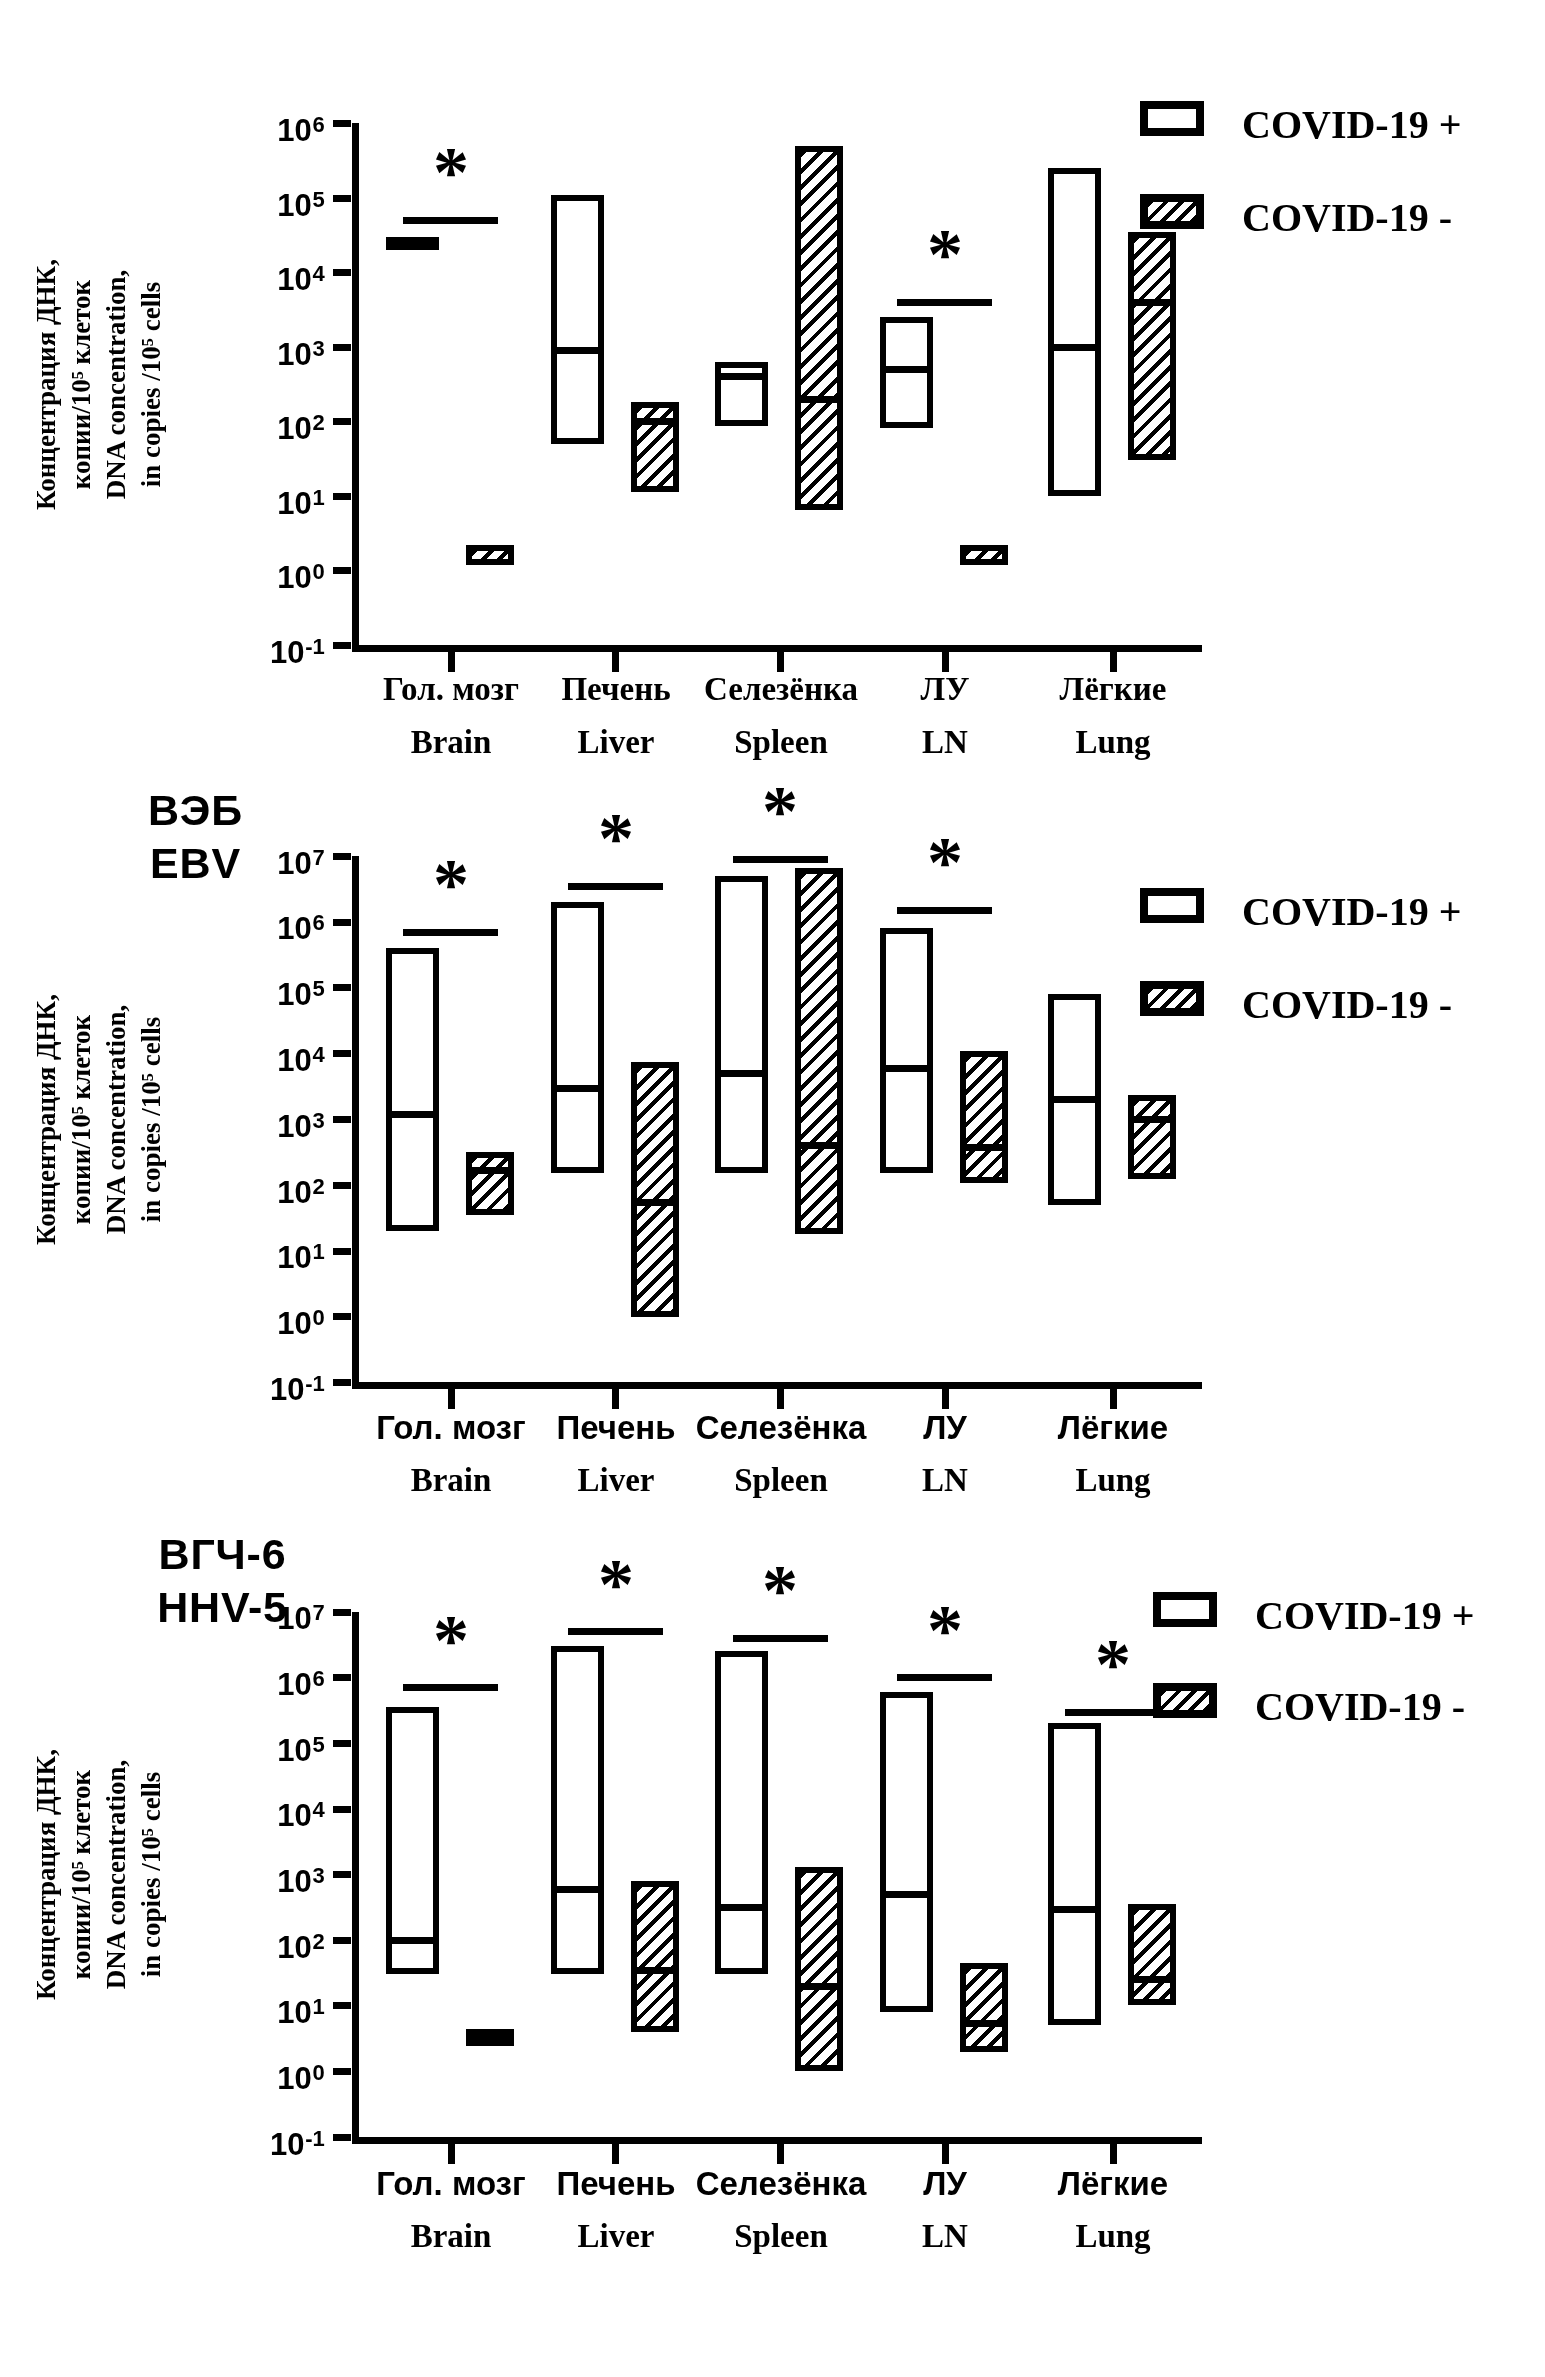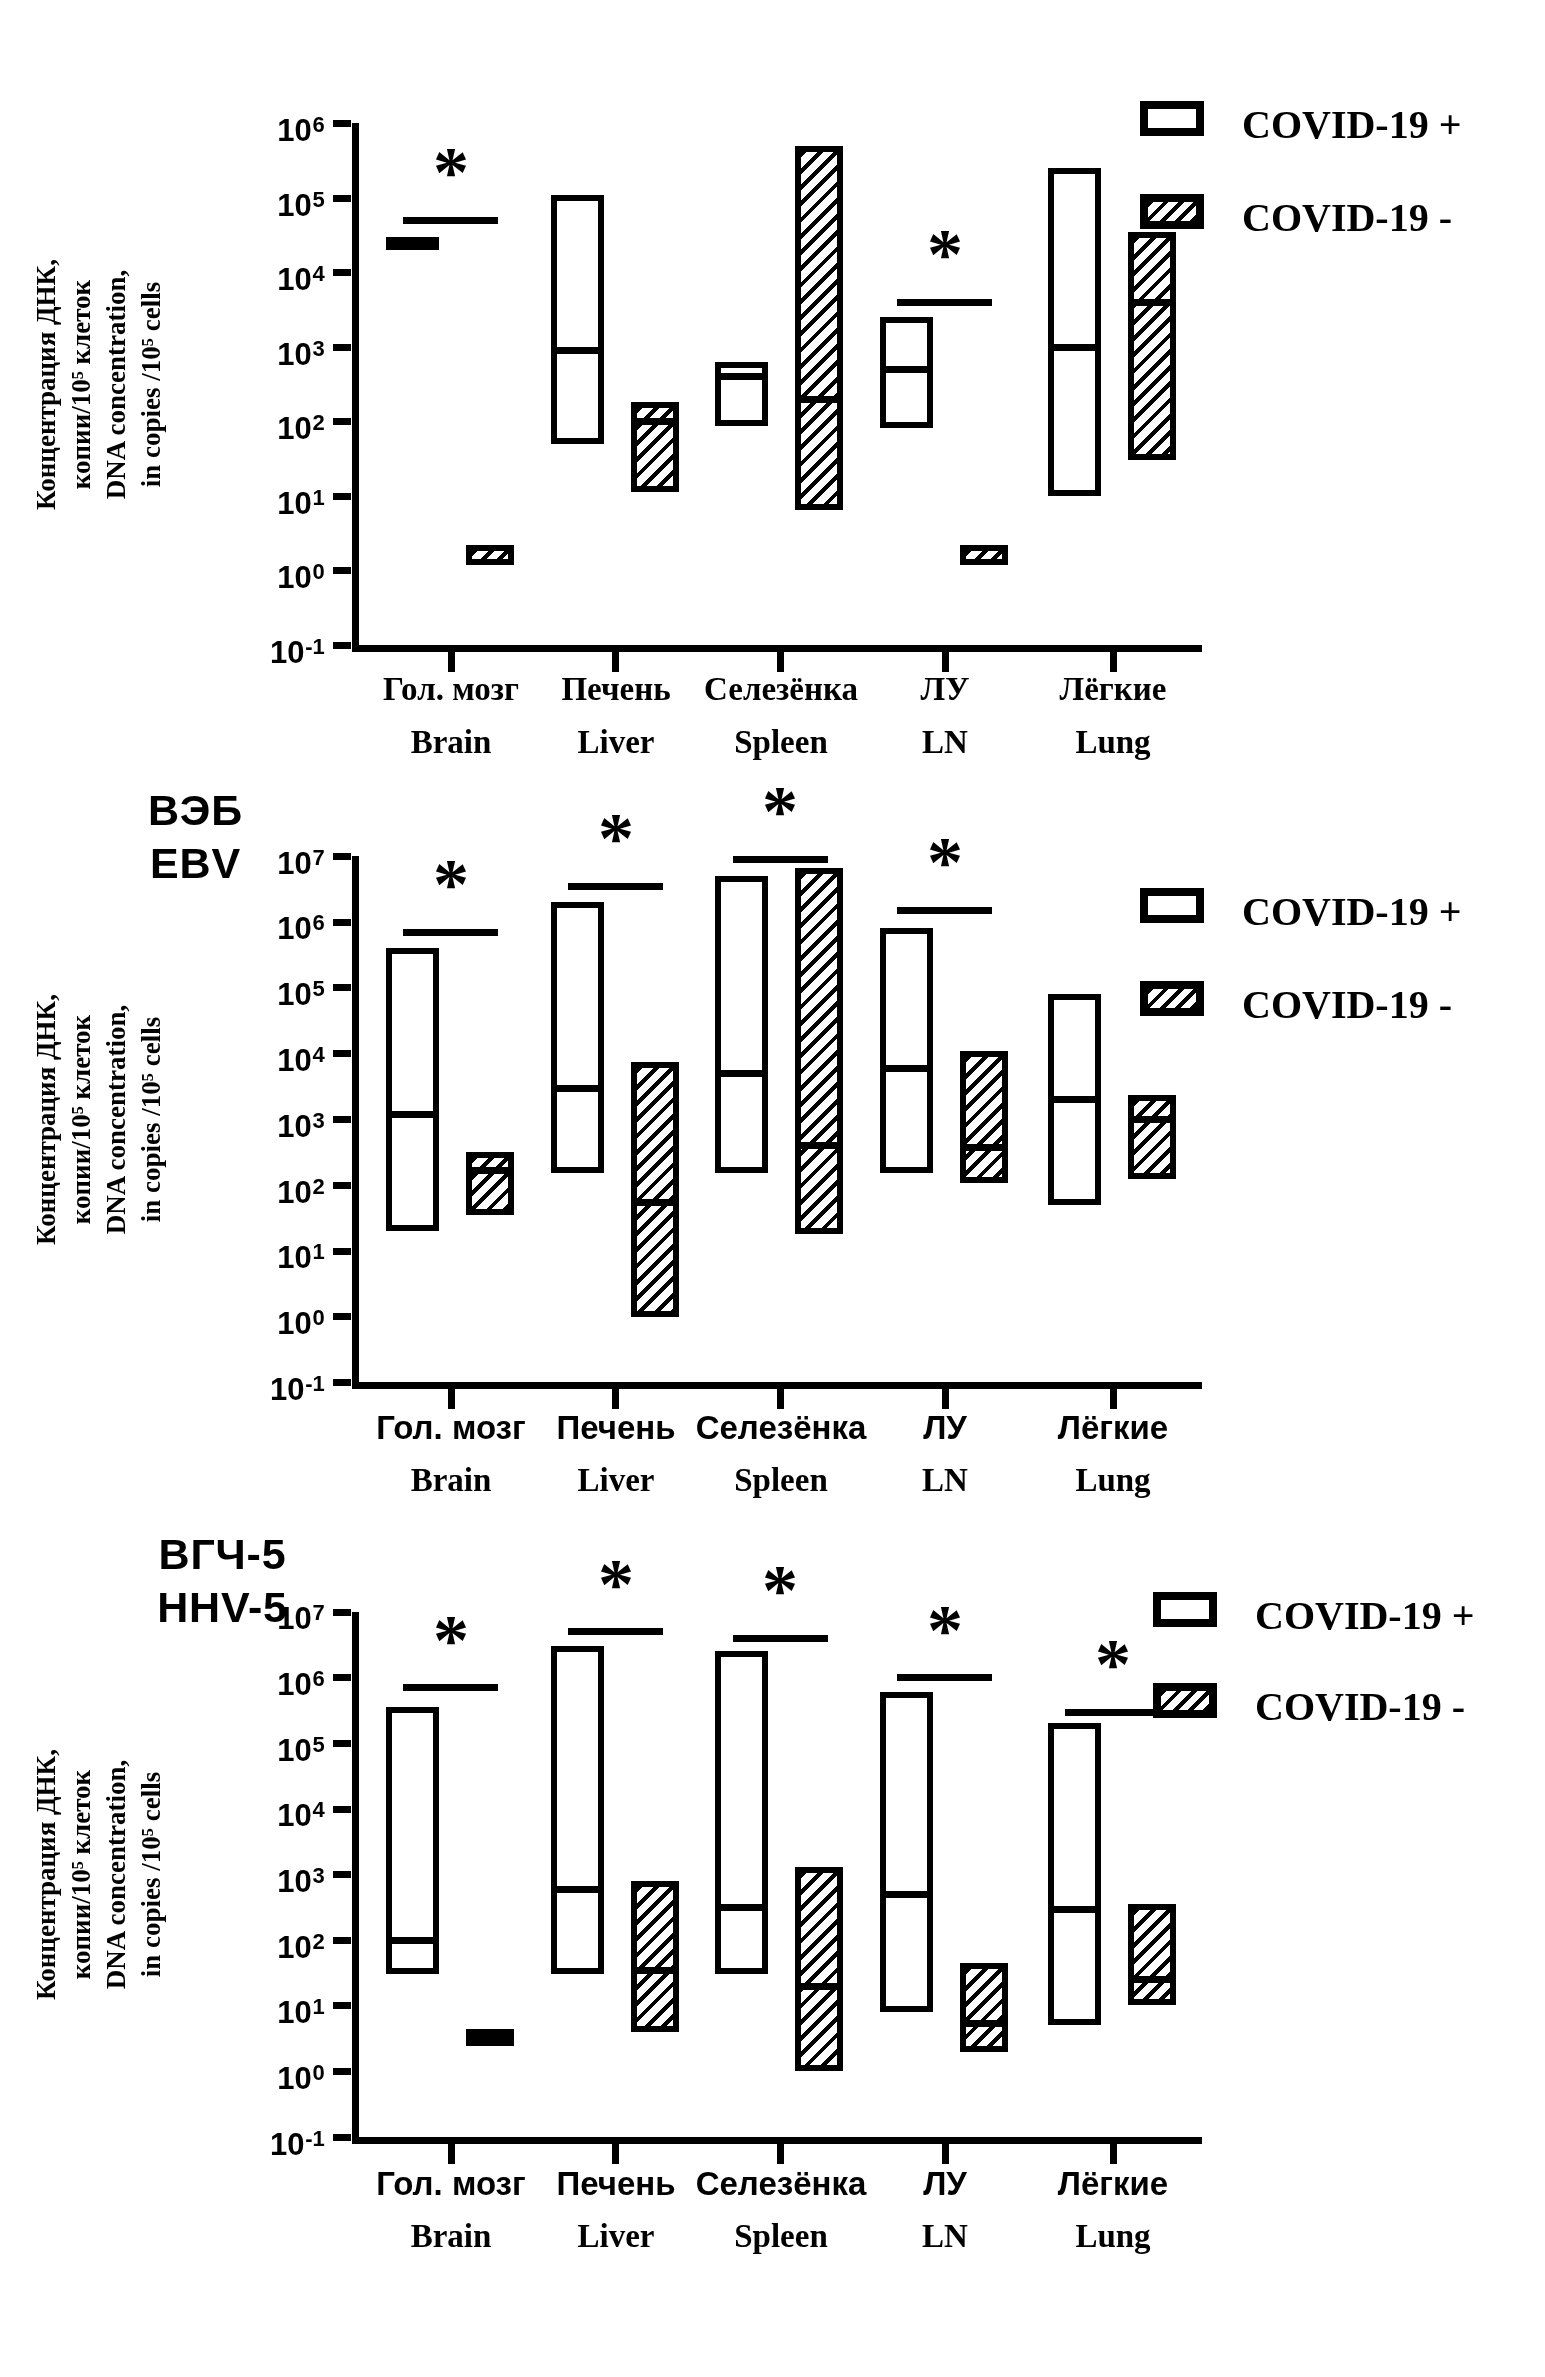--- a/index.html
+++ b/index.html
@@ -205,21 +205,21 @@
         <div class="sigstar" style="left: 579px; top: 802px; width: 74px;">*</div>
         <div class="sigbar" style="left: 733px; top: 856px; width: 95px;"></div>
         <div class="sigstar" style="left: 743px; top: 775px; width: 74px;">*</div>
         <div class="sigbar" style="left: 897px; top: 907px; width: 95px;"></div>
         <div class="sigstar" style="left: 908px; top: 826px; width: 74px;">*</div>
       </div>
   </section>
 
   <section class="chart">
     <div class="chart-title t2">
-      <div>ВГЧ-5</div>
+      <div>ВГЧ-6</div>
       <div>HHV-5</div>
     </div>
     <div class="ylabel yl2">
       <div>Концентрация ДНК,</div>
       <div>копии/10⁵ клеток</div>
       <div>DNA concentration,</div>
       <div>in copies /10⁵ cells</div>
     </div>
     <div class="legend-row lg2a">
       <span class="swatch open"></span>

